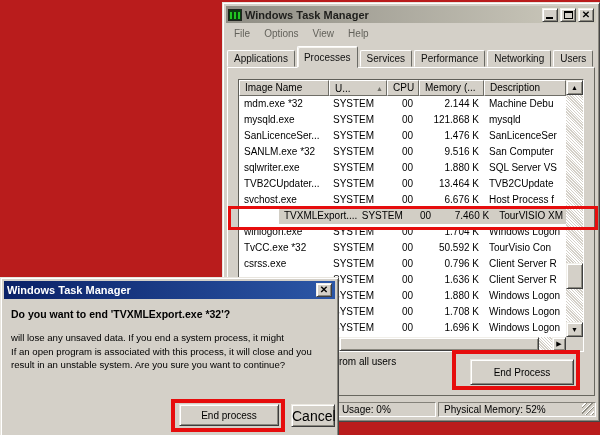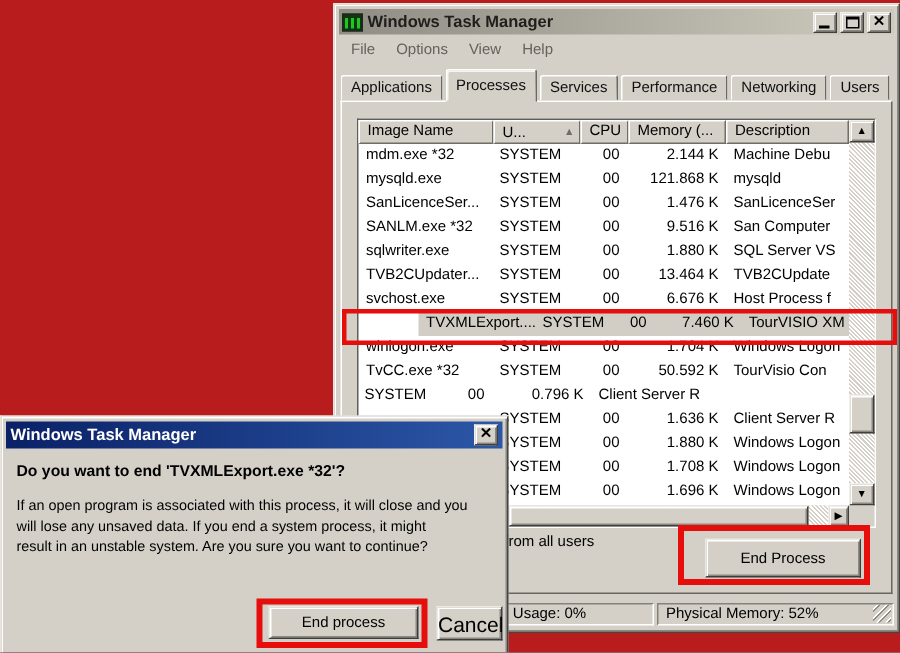--- a/index.html
+++ b/index.html
@@ -235,20 +235,21 @@
 
             <div class="lv-row">
               <span class="c-img">TvCC.exe *32</span>
               <span class="c-user">SYSTEM</span>
               <span class="c-cpu">00</span>
               <span class="c-mem">50.592 K</span>
               <span class="c-desc">TourVisio Con</span>
             </div>
 
             <div class="lv-row">
+              <span class="c-img">csrss.exe</span>
               <span class="c-user">SYSTEM</span>
               <span class="c-cpu">00</span>
               <span class="c-mem">0.796 K</span>
               <span class="c-desc">Client Server R</span>
             </div>
 
             <div class="lv-row">
               <span class="c-img"></span>
               <span class="c-user">SYSTEM</span>
               <span class="c-cpu">00</span>
@@ -327,22 +328,22 @@
 
   <div class="dlg win-raised">
     <div class="dlg-title">
       <span class="dlg-title-text">Windows Task Manager</span>
       <span class="cap">
           <span class="glyph-close">✕</span>
         </span>
     </div>
     <div class="dlg-heading">Do you want to end 'TVXMLExport.exe *32'?</div>
     <div class="dlg-body">
+      <div>will lose any unsaved data. If you end a system process, it might</div>
       <div>If an open program is associated with this process, it will close and you</div>
-      <div>will lose any unsaved data. If you end a system process, it might</div>
       <div>result in an unstable system. Are you sure you want to continue?</div>
     </div>
   </div>
 
   <button class="btn dlg-end dlg-btn-abs">End process</button>
   <button class="btn dlg-cancel dlg-btn-abs">Cancel</button>
   <div class="hl hl-dlg-end"></div>
 
 </div>
 

